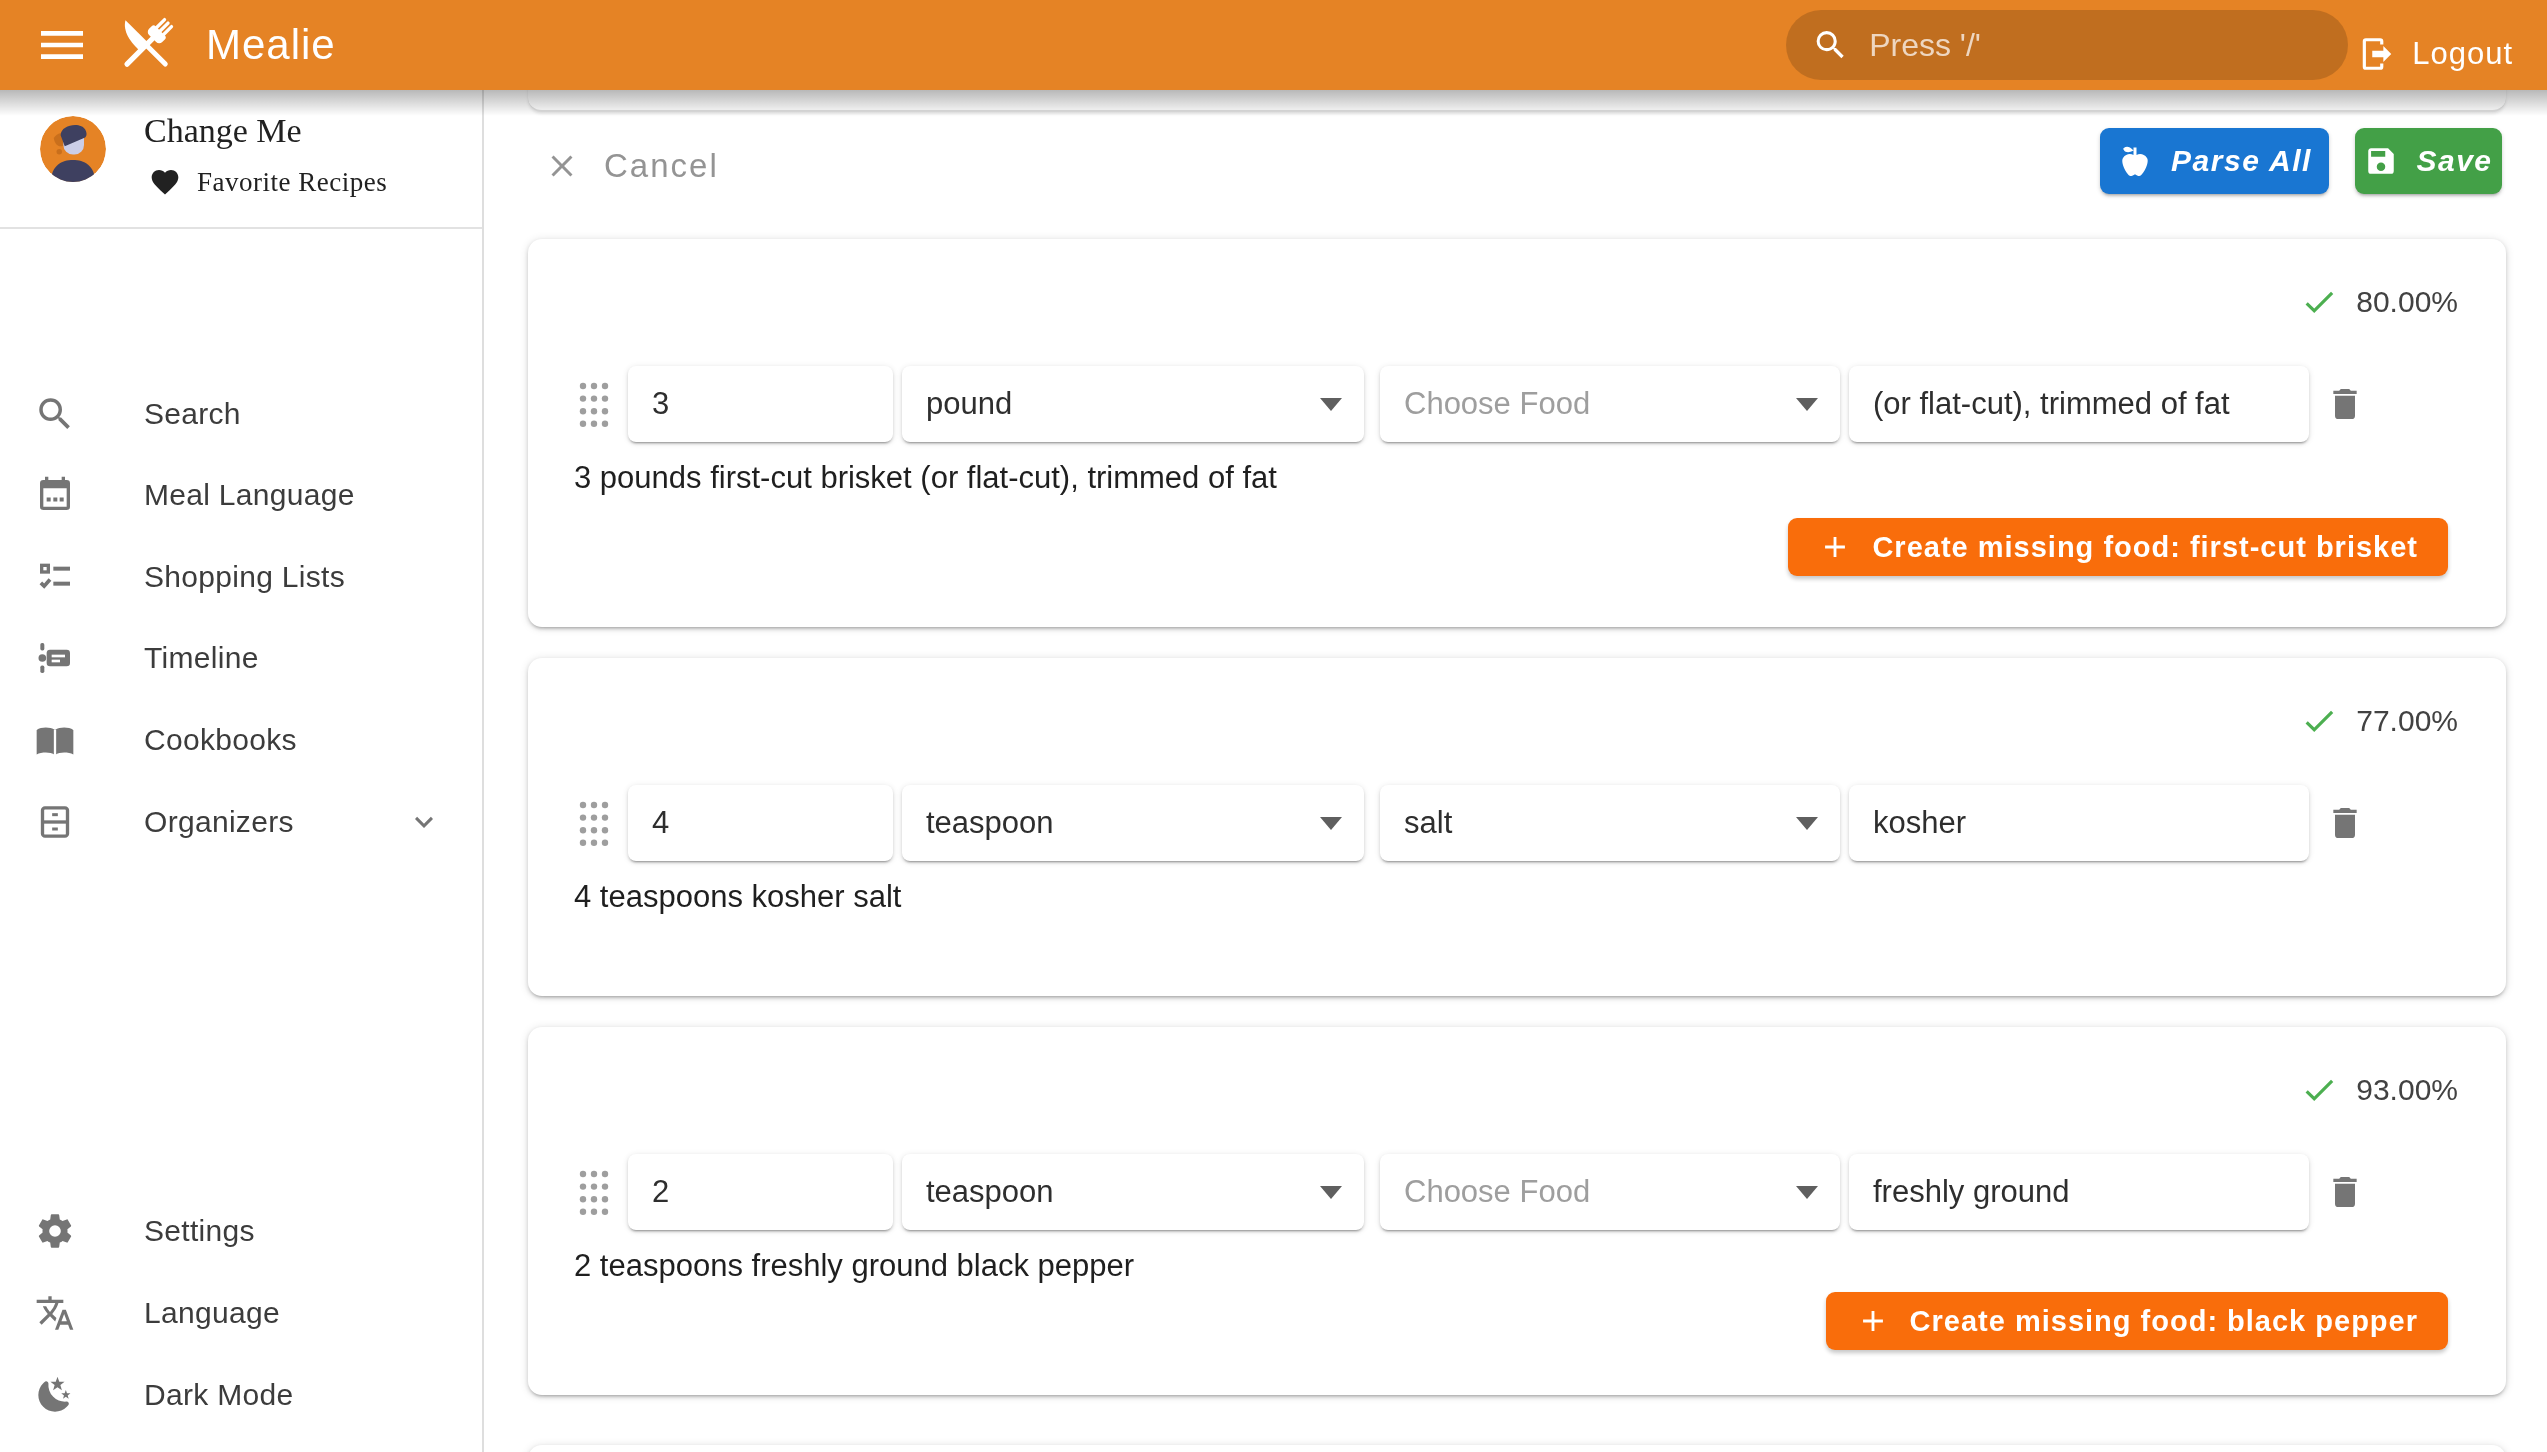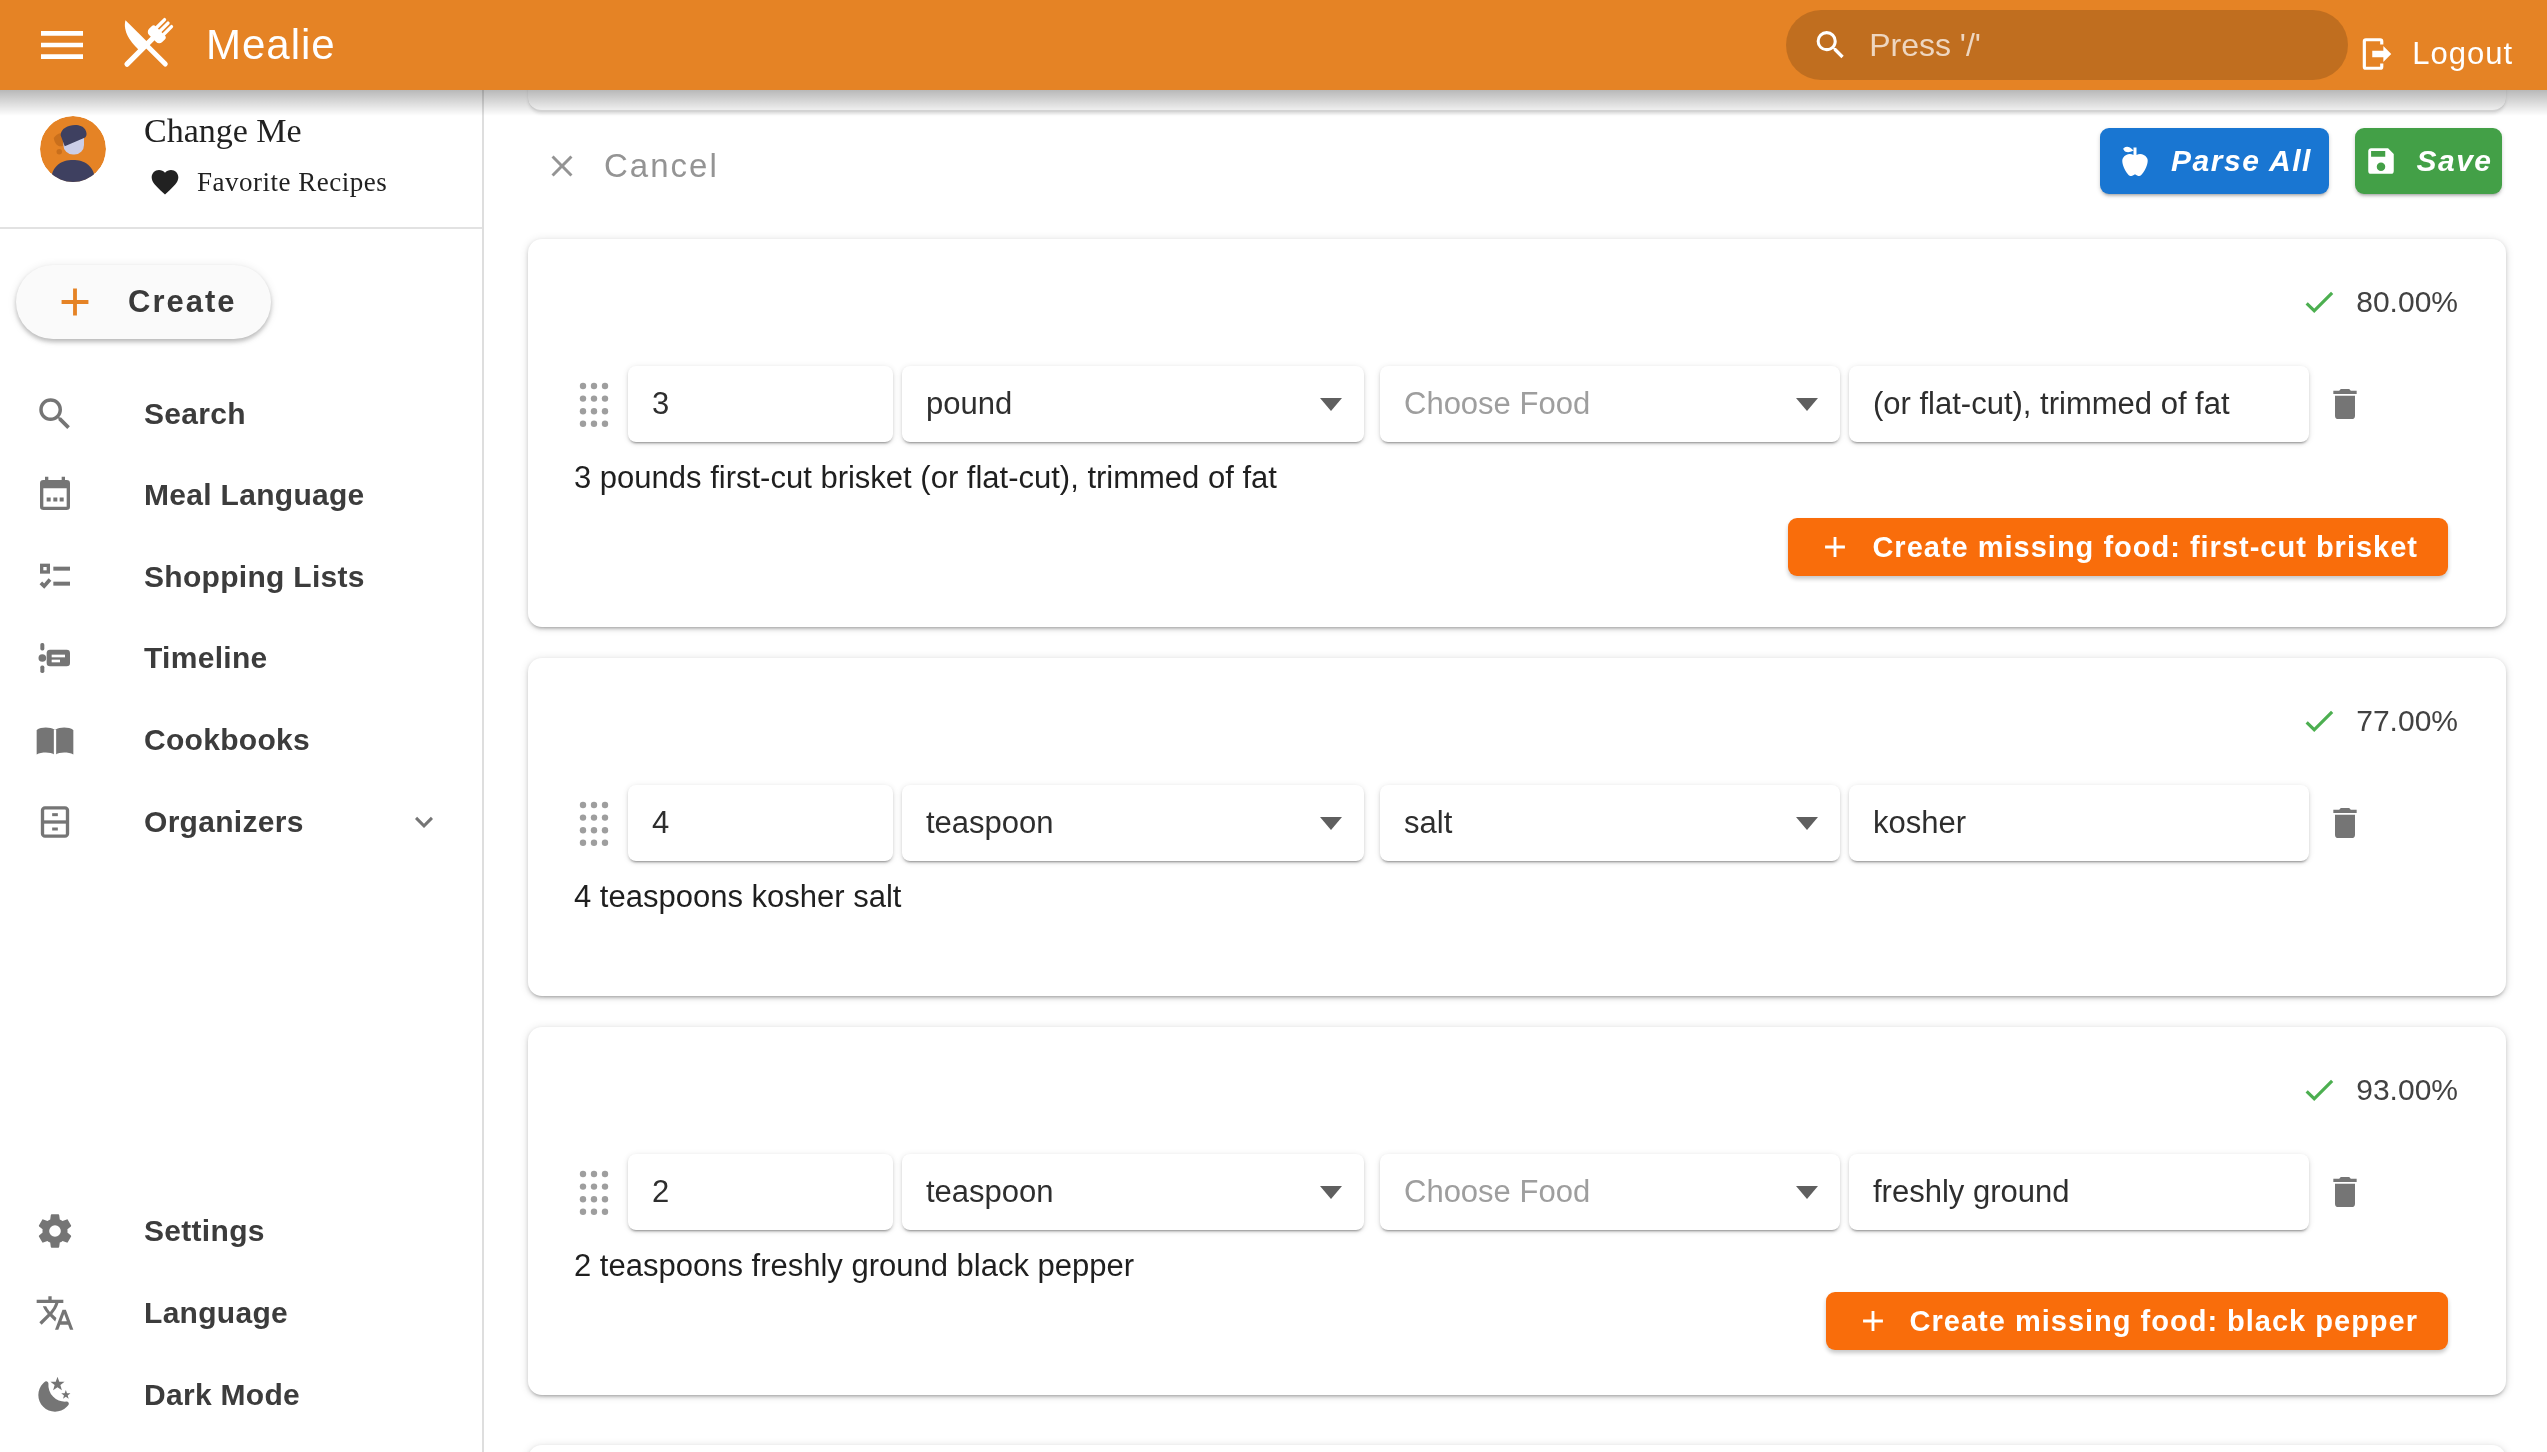--- a/index.html
+++ b/index.html
@@ -29,21 +29,21 @@
   .fav-row{position:absolute;left:149px;top:76px;display:flex;align-items:center;gap:16px;cursor:pointer;}
   .fav-label{font-size:27px;font-weight:500;color:#212121;letter-spacing:0.5px;}
   .side-divider{position:absolute;left:0;top:137px;width:100%;border-top:2px solid #E2E2E2;}
   .create-btn{position:absolute;left:16px;top:175px;width:255px;height:74px;border-radius:37px;background:#FAFAFA;
               box-shadow:0 3px 4px rgba(0,0,0,0.22),0 1px 10px rgba(0,0,0,0.10);
               display:flex;align-items:center;cursor:pointer;}
   .create-btn .plus{margin-left:36px;color:var(--topbar,#E58325);}
   .create-btn .lbl{margin-left:30px;font-size:31px;font-weight:600;letter-spacing:2px;color:#3A3A3A;}
   .nav-item{position:absolute;left:0;width:100%;height:82px;display:flex;align-items:center;cursor:pointer;}
   .nav-item .nicon{position:absolute;left:34px;width:42px;height:42px;color:#757575;display:flex;align-items:center;justify-content:center;}
-  .nav-item .nlabel{position:absolute;left:144px;font-size:30px;font-weight:700;color:#3C3C3C;letter-spacing:0.3px;}
+  .nav-item .nlabel{position:absolute;left:144px;font-size:30px;font-weight:400;color:#3C3C3C;letter-spacing:0.3px;}
   .nav-item .chev{position:absolute;left:406px;color:#757575;}
 
   
   .main{position:absolute;left:484px;top:90px;width:2064px;height:1363px;background:#fff;overflow:hidden;}
   .scroll-shadow{position:absolute;left:0;top:90px;width:2547px;height:26px;z-index:6;pointer-events:none;
                  background:linear-gradient(to bottom,rgba(0,0,0,0.28),rgba(0,0,0,0));}
   .prev-card-edge{position:absolute;left:44px;width:1978px;top:-8px;height:28px;background:#fff;
                   border-radius:0 0 14px 14px;border-bottom:2px solid #DFDFDF;
                   box-shadow:0 2px 3px rgba(0,0,0,0.10);}
   .cancel{position:absolute;left:60px;top:46px;height:60px;display:flex;align-items:center;gap:24px;
@@ -145,26 +145,20 @@
       <div class="user-name">Change Me</div>
       <div class="fav-row">
         <svg width="32" height="32" viewBox="0 0 24 24" fill="#212121">
             <path d="M12,21.35L10.55,20.03C5.4,15.36 2,12.27 2,8.5C2,5.41 4.42,3 7.5,3C9.24,3 10.91,3.81 12,5.08C13.09,3.81 14.76,3 16.5,3C19.58,3 22,5.41 22,8.5C22,12.27 18.6,15.36 13.45,20.03L12,21.35Z"></path>
           </svg>
         <span class="fav-label">Favorite Recipes</span>
       </div>
     </div>
     <div class="side-divider"></div>
 
-    <div class="create-btn">
-      <svg class="plus" width="46" height="46" viewBox="0 0 24 24" fill="currentColor">
-          <path d="M19,13H13V19H11V13H5V11H11V5H13V11H19V13Z"></path>
-        </svg>
-      <span class="lbl">Create</span>
-    </div>
 
     <div class="nav-item" style="top:283px;">
       <span class="nicon">
           <svg width="42" height="42" viewBox="0 0 24 24" fill="currentColor">
             <path d="M9.5,3A6.5,6.5 0 0,1 16,9.5C16,11.11 15.41,12.59 14.44,13.73L14.71,14H15.5L20.5,19L19,20.5L14,15.5V14.71L13.73,14.44C12.59,15.41 11.11,16 9.5,16A6.5,6.5 0 0,1 3,9.5A6.5,6.5 0 0,1 9.5,3M9.5,5C7,5 5,7 5,9.5C5,12 7,14 9.5,14C12,14 14,12 14,9.5C14,7 12,5 9.5,5Z"></path>
           </svg>
         </span>
       <span class="nlabel">Search</span>
     </div>
     <div class="nav-item" style="top:364px;">

